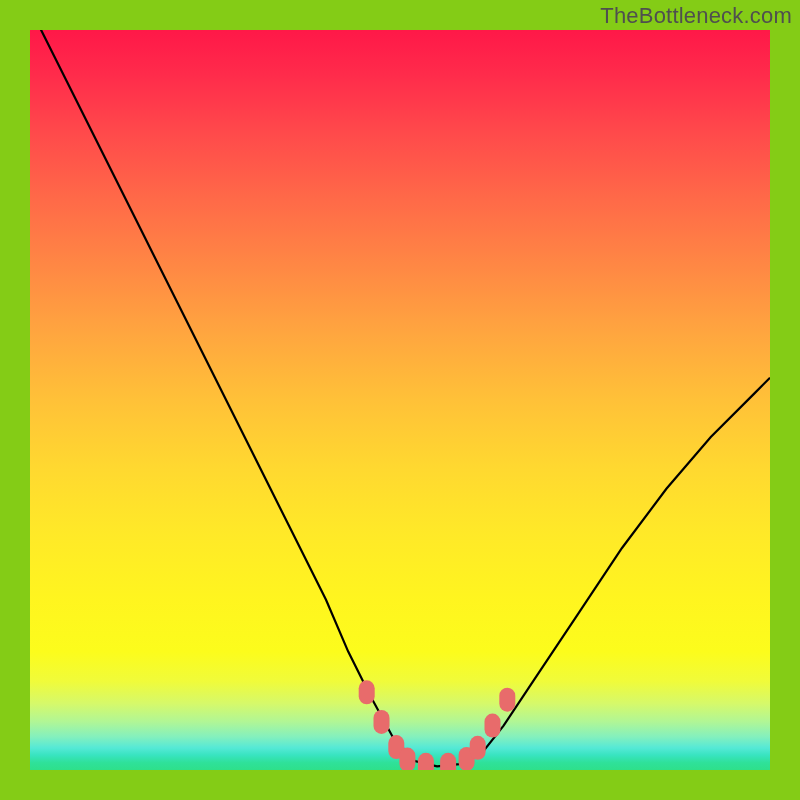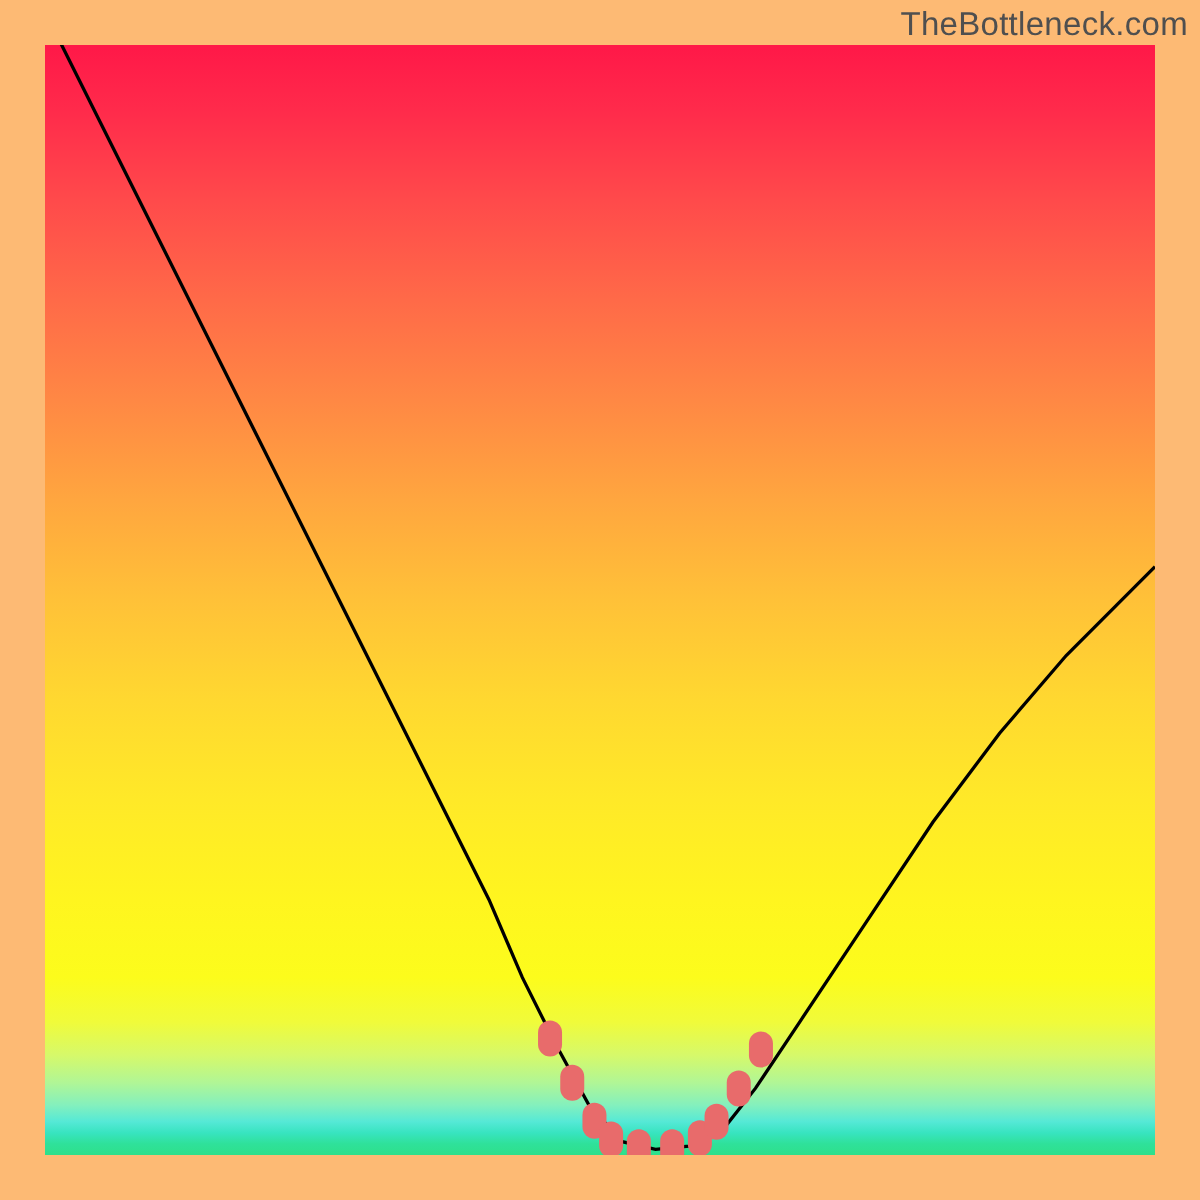--- a/index.html
+++ b/index.html
@@ -8,21 +8,21 @@
     width: 800px;
     height: 800px;
     overflow: hidden;
     background: #000;
     font-family: Arial, Helvetica, sans-serif;
   }
   .frame {
     position: absolute;
     top: 0; left: 0;
     width: 800px; height: 800px;
-    background: #fdba74;
+    background: #84cc16;
   }
   .plot {
     position: absolute;
     top: 30px;
     left: 30px;
     width: 740px;
     height: 740px;
     overflow: hidden;
   }
   .gradient {

